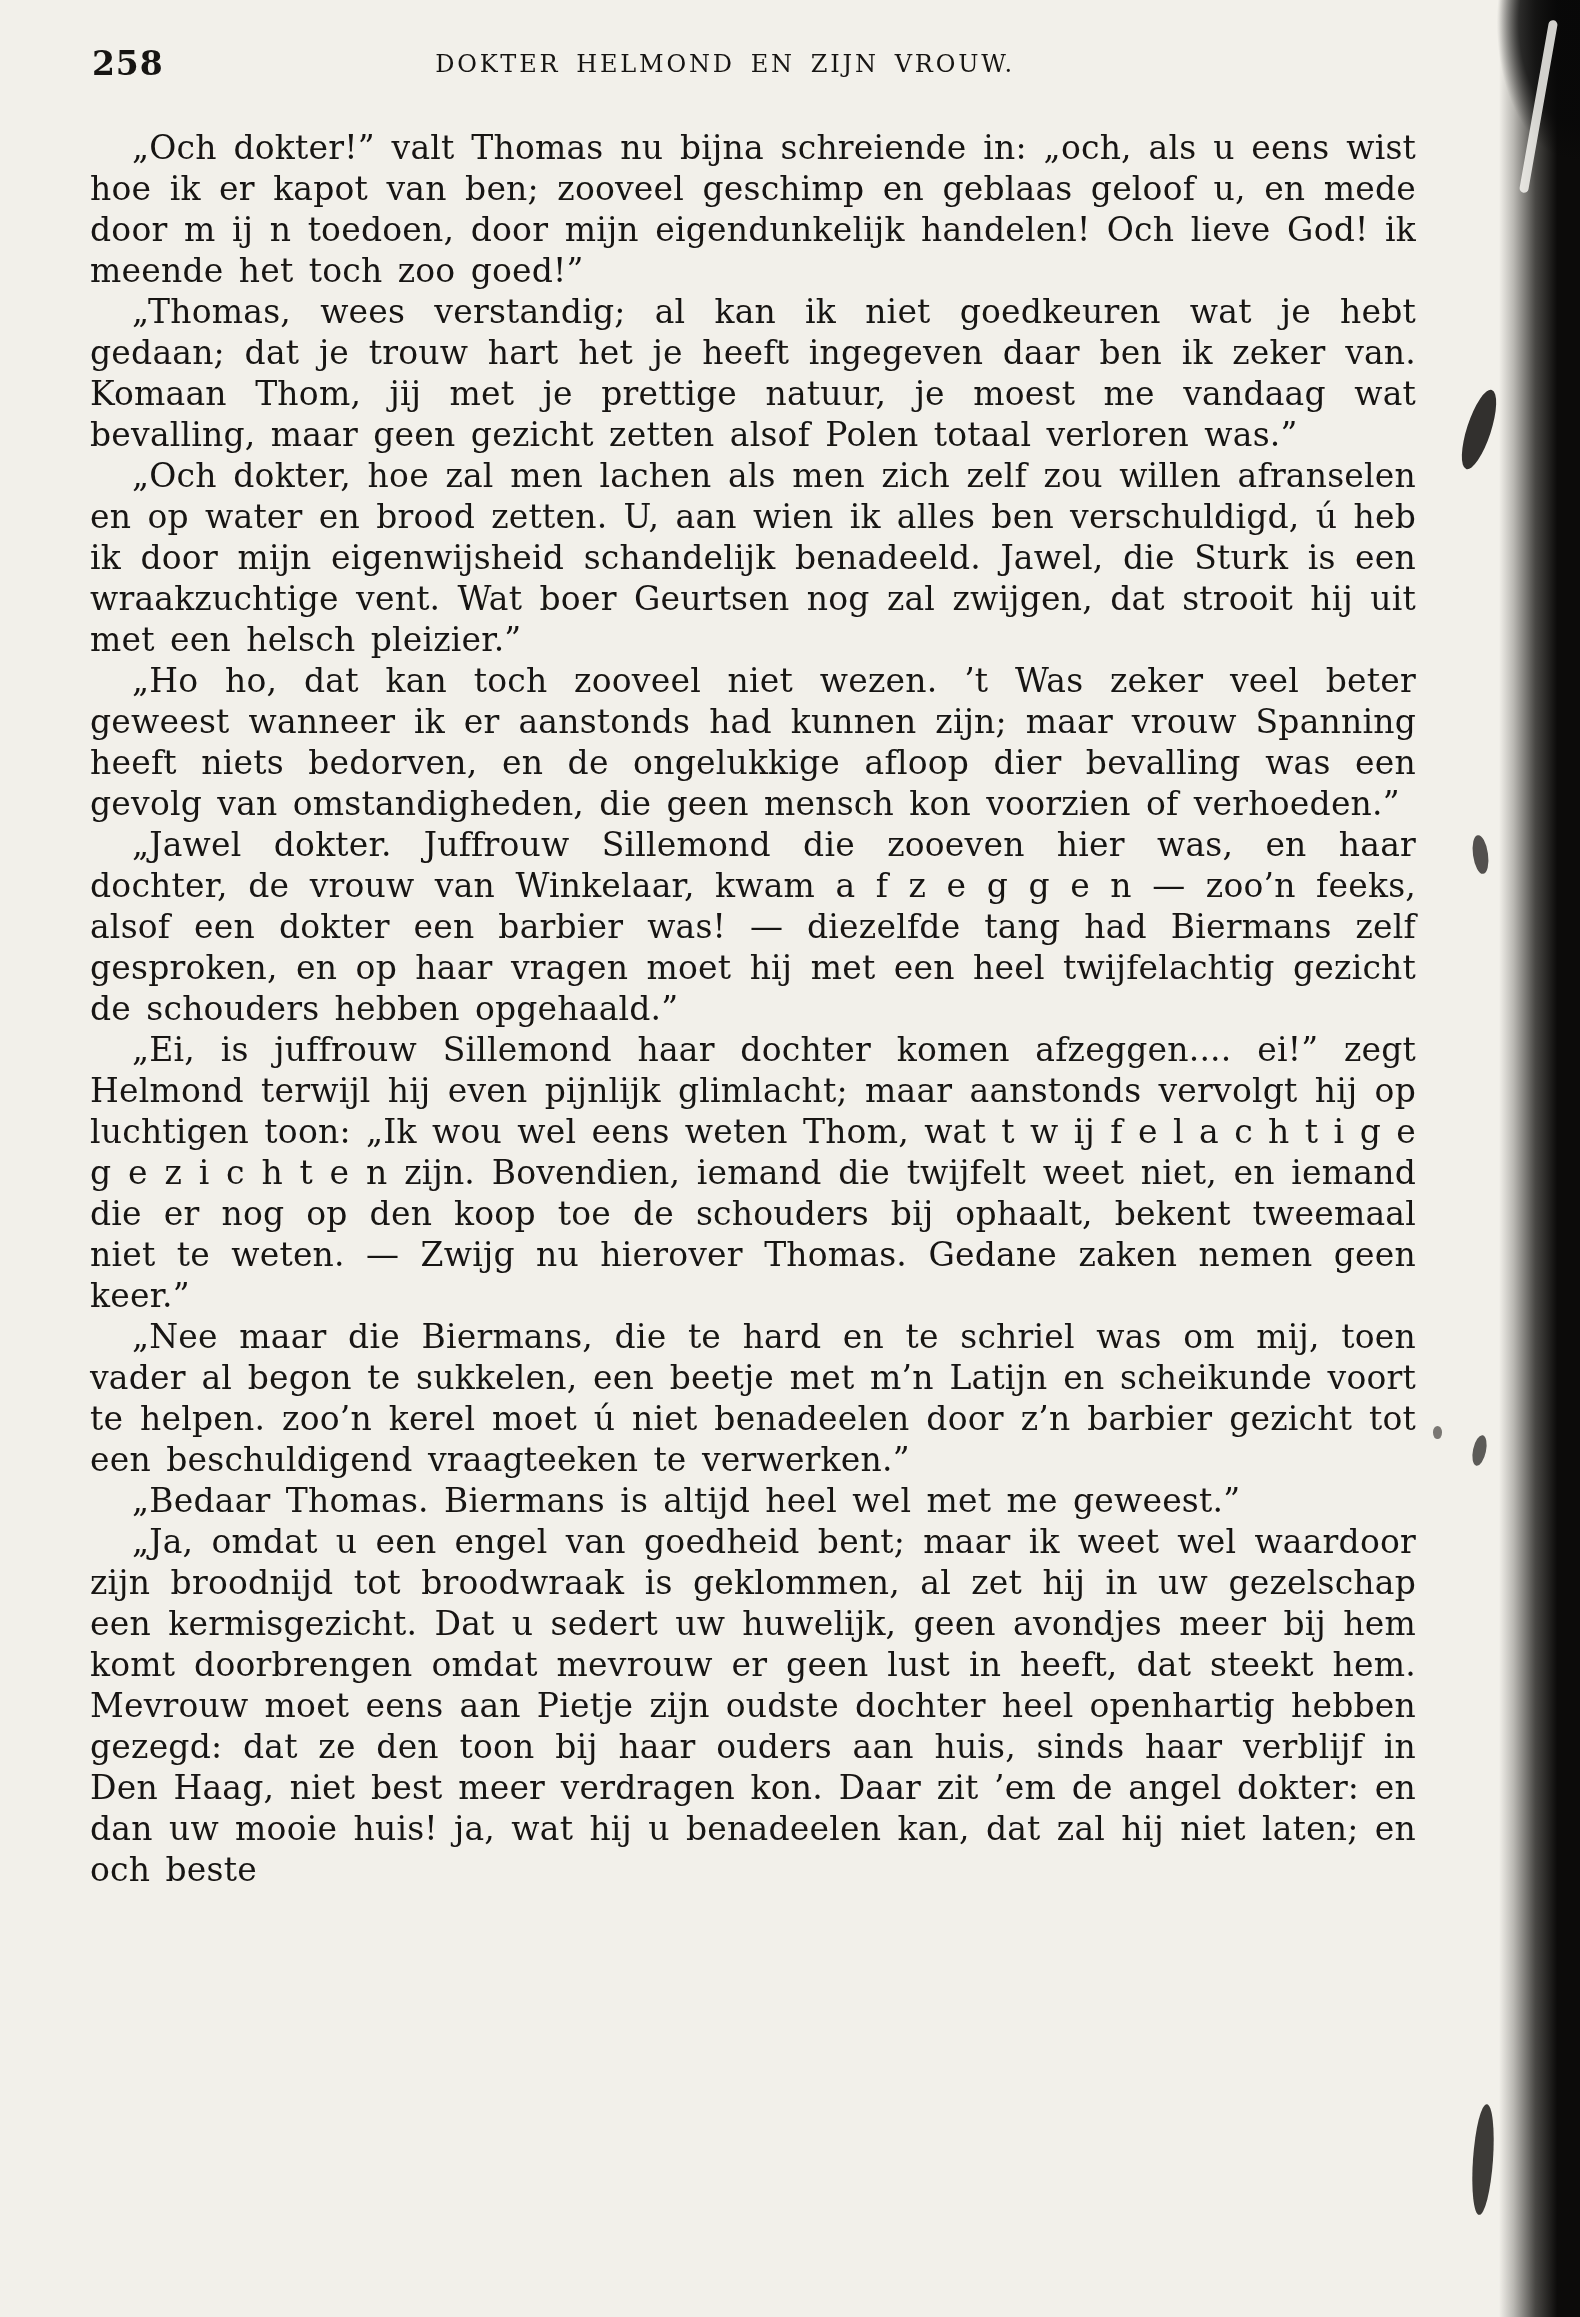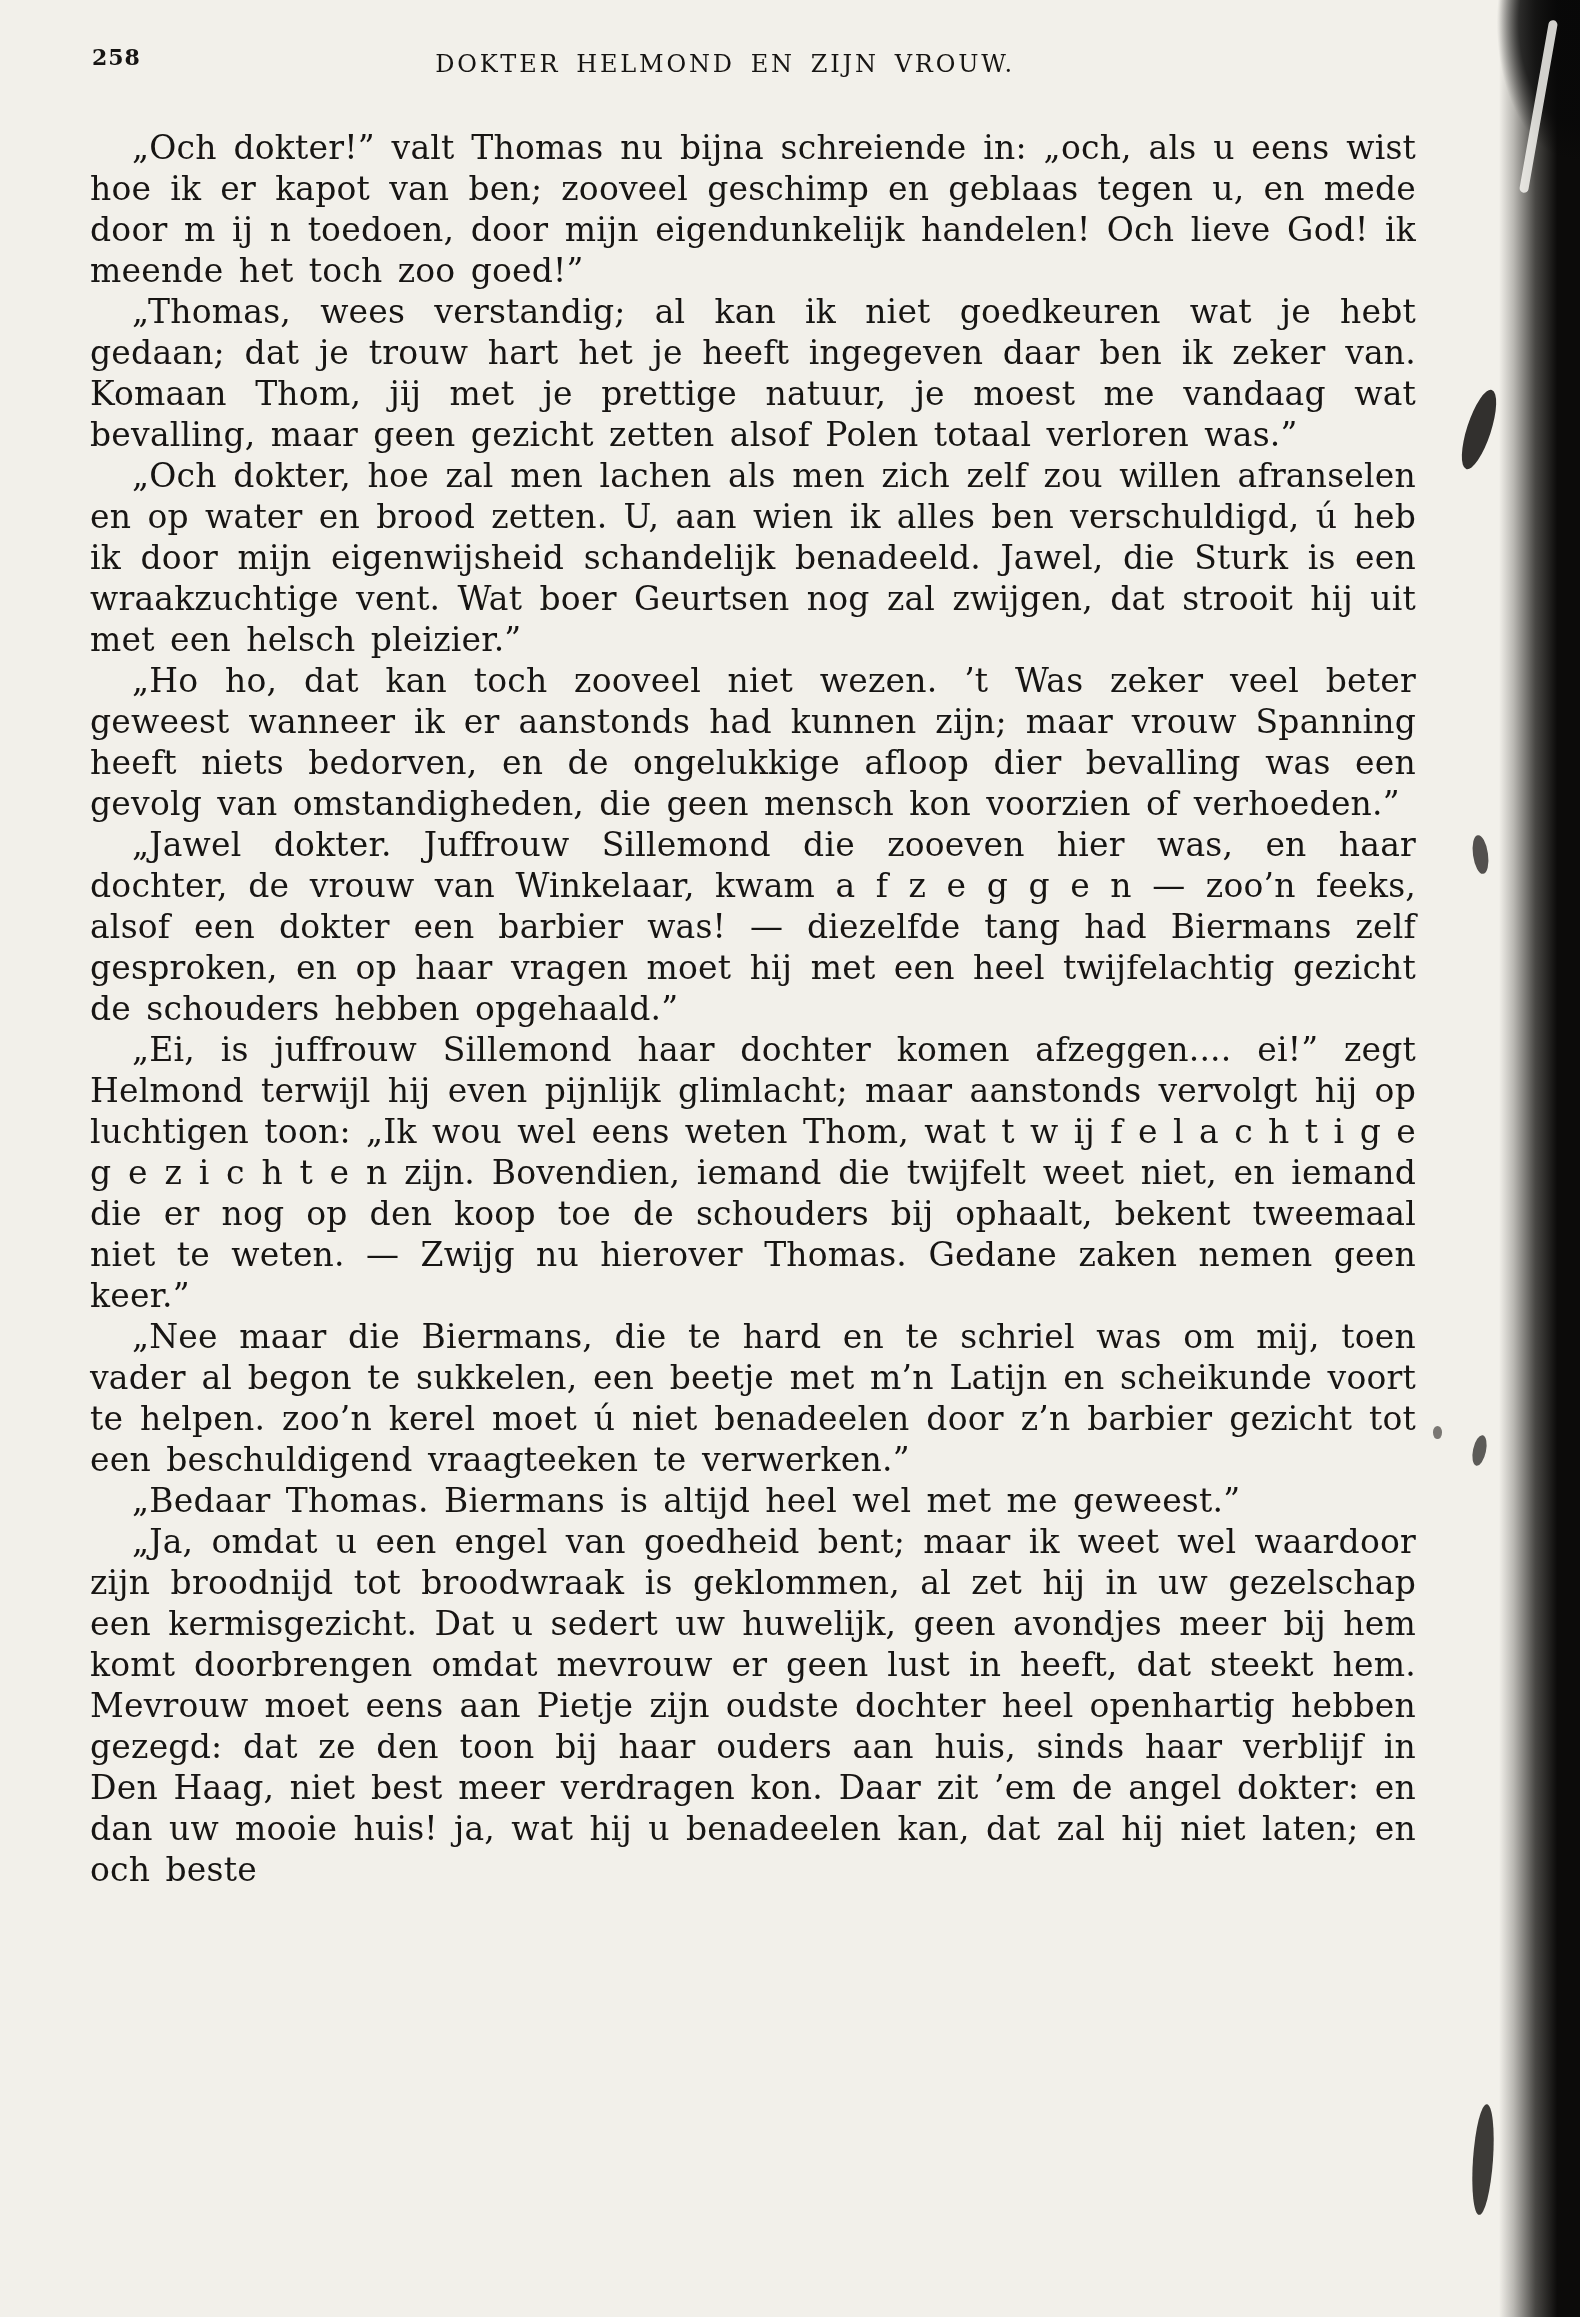--- a/index.html
+++ b/index.html
@@ -25,21 +25,21 @@
     position: absolute;
     top: 44px;
     left: 92px;
     right: 222px;
     height: 46px;
   }
   .page-number {
     position: absolute;
     left: 0;
     top: 0;
-    font-size: 22px;
+    font-size: 33px;
     font-weight: 700;
     letter-spacing: 0.9px;
   }
   .running-title {
     position: absolute;
     left: 0;
     right: 0;
     top: 5.5px;
     text-align: center;
     font-size: 24px;
@@ -114,21 +114,21 @@
 <body>
 
 <div class="page">
 
   <div class="page-header">
     <span class="page-number">258</span>
     <span class="running-title">DOKTER HELMOND EN ZIJN VROUW.</span>
   </div>
 
   <div class="text-block">
-    <p>„Och dokter!” valt Thomas nu bijna schreiende in: „och, als u eens wist hoe ik er kapot van ben; zooveel geschimp en geblaas tegen u, en mede door m ij n toedoen, door mijn eigendunkelijk handelen! Och lieve God! ik meende het toch zoo goed!”</p>
+    <p>„Och dokter!” valt Thomas nu bijna schreiende in: „och, als u eens wist hoe ik er kapot van ben; zooveel geschimp en geblaas geloof u, en mede door m ij n toedoen, door mijn eigendunkelijk handelen! Och lieve God! ik meende het toch zoo goed!”</p>
     <p>„Thomas, wees verstandig; al kan ik niet goedkeuren wat je hebt gedaan; dat je trouw hart het je heeft ingegeven daar ben ik zeker van. Komaan Thom, jij met je prettige natuur, je moest me vandaag wat bevalling, maar geen gezicht zetten alsof Polen totaal verloren was.”</p>
     <p>„Och dokter, hoe zal men lachen als men zich zelf zou willen afranselen en op water en brood zetten. U, aan wien ik alles ben verschuldigd, ú heb ik door mijn eigenwijsheid schandelijk benadeeld. Jawel, die Sturk is een wraakzuchtige vent. Wat boer Geurtsen nog zal zwijgen, dat strooit hij uit met een helsch pleizier.”</p>
     <p>„Ho ho, dat kan toch zooveel niet wezen. ’t Was zeker veel beter geweest wanneer ik er aanstonds had kunnen zijn; maar vrouw Spanning heeft niets bedorven, en de ongelukkige afloop dier bevalling was een gevolg van omstandigheden, die geen mensch kon voorzien of verhoeden.”</p>
     <p>„Jawel dokter. Juffrouw Sillemond die zooeven hier was, en haar dochter, de vrouw van Winkelaar, kwam a f z e g g e n — zoo’n feeks, alsof een dokter een barbier was! — diezelfde tang had Biermans zelf gesproken, en op haar vragen moet hij met een heel twijfelachtig gezicht de schouders hebben opgehaald.”</p>
     <p>„Ei, is juffrouw Sillemond haar dochter komen afzeggen.... ei!” zegt Helmond terwijl hij even pijnlijk glimlacht; maar aanstonds vervolgt hij op luchtigen toon: „Ik wou wel eens weten Thom, wat t w ij f e l a c h t i g e  g e z i c h t e n zijn. Bovendien, iemand die twijfelt weet niet, en iemand die er nog op den koop toe de schouders bij ophaalt, bekent tweemaal niet te weten. — Zwijg nu hierover Thomas. Gedane zaken nemen geen keer.”</p>
     <p>„Nee maar die Biermans, die te hard en te schriel was om mij, toen vader al begon te sukkelen, een beetje met m’n Latijn en scheikunde voort te helpen. zoo’n kerel moet ú niet benadeelen door z’n barbier gezicht tot een beschuldigend vraagteeken te verwerken.”</p>
     <p>„Bedaar Thomas. Biermans is altijd heel wel met me geweest.”</p>
     <p>„Ja, omdat u een engel van goedheid bent; maar ik weet wel waardoor zijn broodnijd tot broodwraak is geklommen, al zet hij in uw gezelschap een kermisgezicht. Dat u sedert uw huwelijk, geen avondjes meer bij hem komt doorbrengen omdat mevrouw er geen lust in heeft, dat steekt hem. Mevrouw moet eens aan Pietje zijn oudste dochter heel openhartig hebben gezegd: dat ze den toon bij haar ouders aan huis, sinds haar verblijf in Den Haag, niet best meer verdragen kon. Daar zit ’em de angel dokter: en dan uw mooie huis! ja, wat hij u benadeelen kan, dat zal hij niet laten; en och beste</p>
   </div>
 

